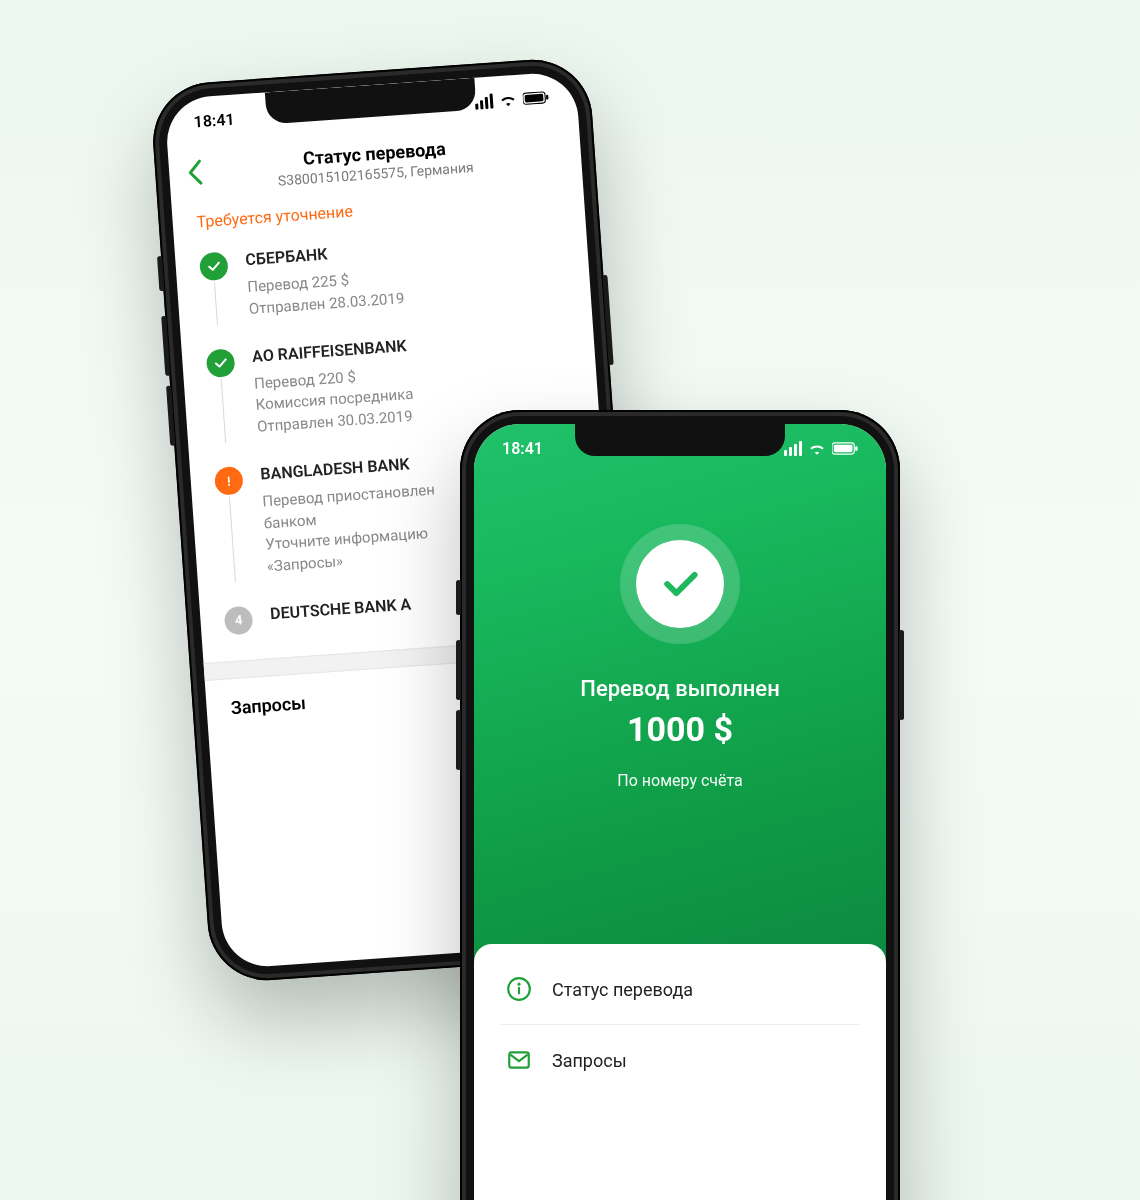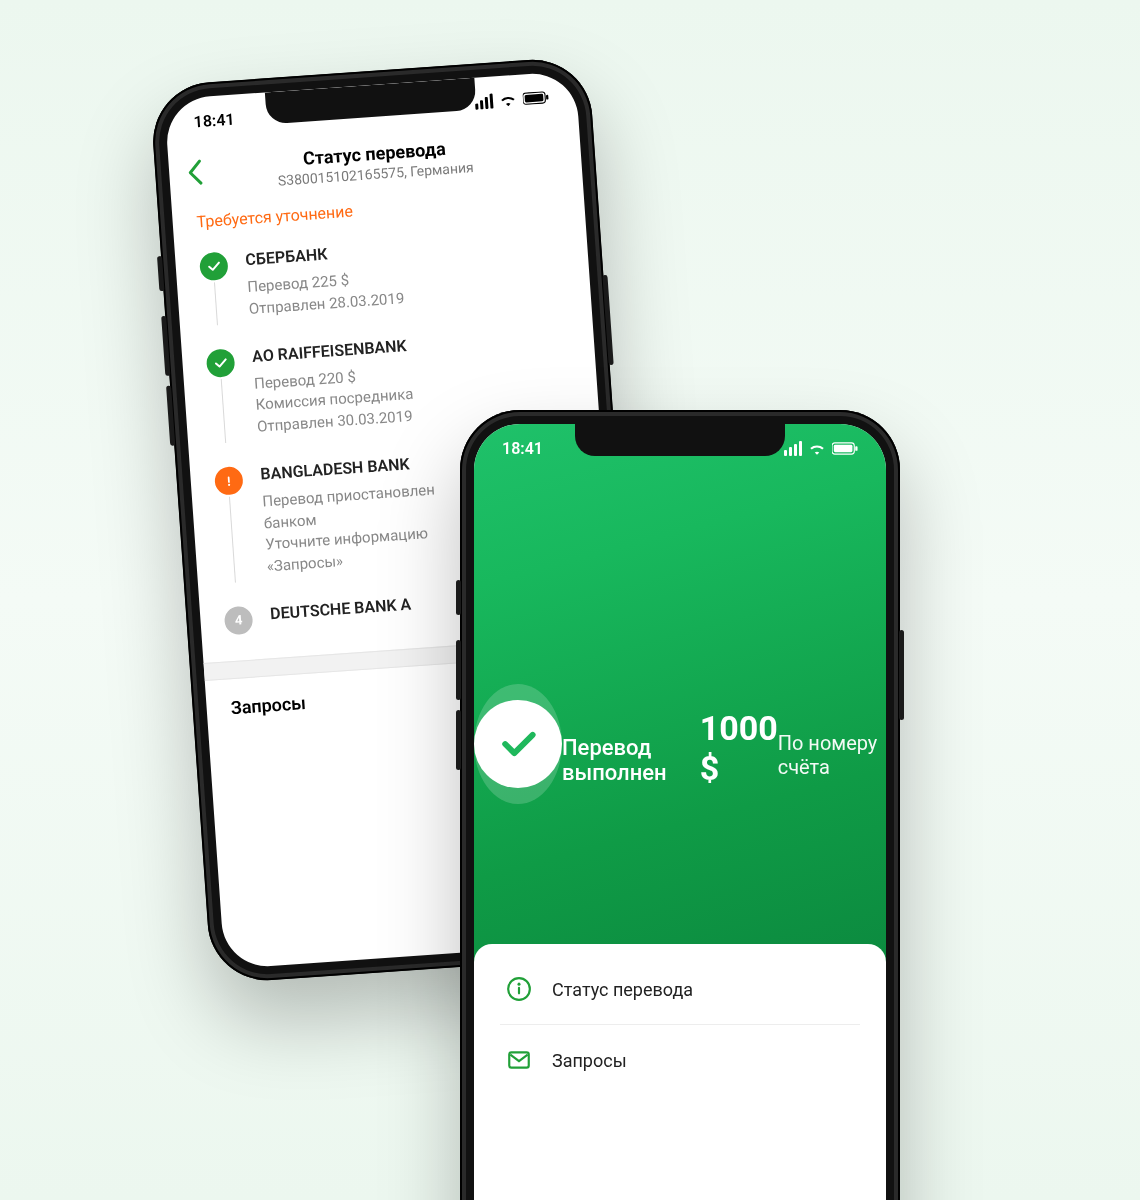--- a/index.html
+++ b/index.html
@@ -160,42 +160,42 @@
   .phone-b .screen { background: #fff; }
   .phone-b .statusbar { color: #fff; position: relative; z-index: 5; }
 
   .green-hero {
     position: absolute;
     top: 0; left: 0; right: 0;
     height: 540px;
     background: linear-gradient(165deg, #1fc16a 0%, #18b85d 25%, #0f9b46 70%, #0c8a3f 100%);
     color: #fff;
     display: flex;
-    flex-direction: row;
+    flex-direction: column;
     align-items: center;
     padding-top: 100px;
   }
 
   .check-outer {
     width: 120px; height: 120px;
     border-radius: 50%;
     background: rgba(255,255,255,0.18);
     display: flex; align-items: center; justify-content: center;
   }
   .check-inner {
     width: 88px; height: 88px;
     border-radius: 50%;
     background: #fff;
     display: flex; align-items: center; justify-content: center;
   }
   .check-inner svg { width: 44px; height: 44px; }
 
   .hero-title { font-size: 22px; font-weight: 500; margin-top: 32px; }
   .hero-amount{ font-size: 34px; font-weight: 700; margin-top: 8px; }
-  .hero-sub   { font-size: 20px; font-weight: 400; margin-top: 22px; opacity: .95; }
+  .hero-sub   { font-size: 16px; font-weight: 400; margin-top: 22px; opacity: .95; }
 
   .card-b {
     position: absolute;
     left: 0; right: 0;
     top: 520px;
     background: #fff;
     border-top-left-radius: 18px;
     border-top-right-radius: 18px;
     padding: 10px 26px 0;
   }

